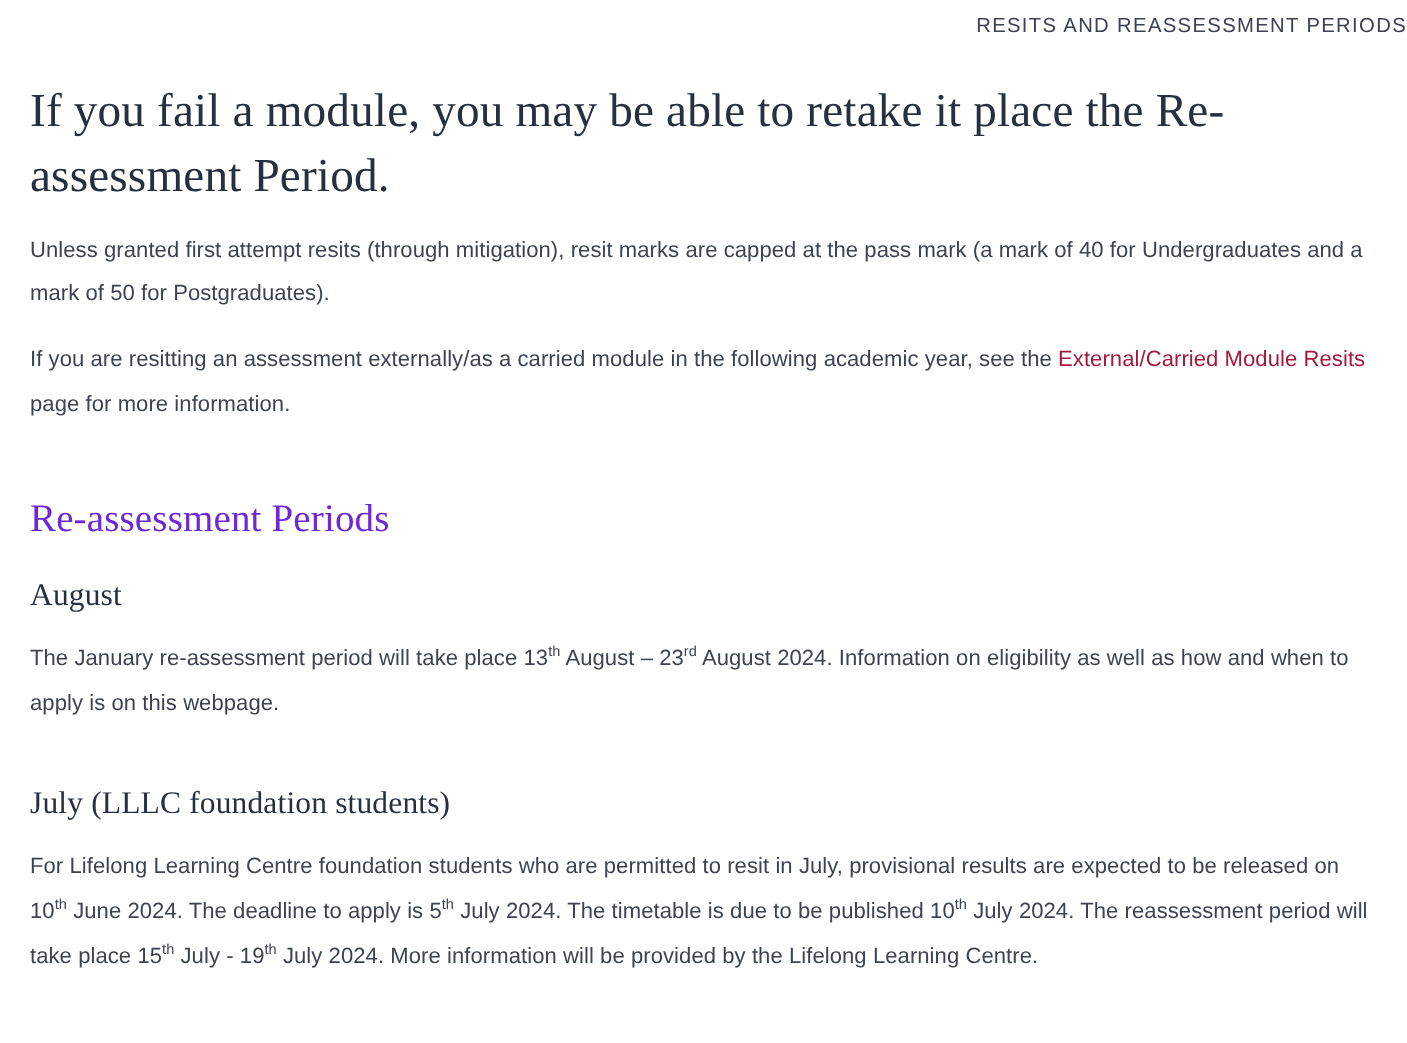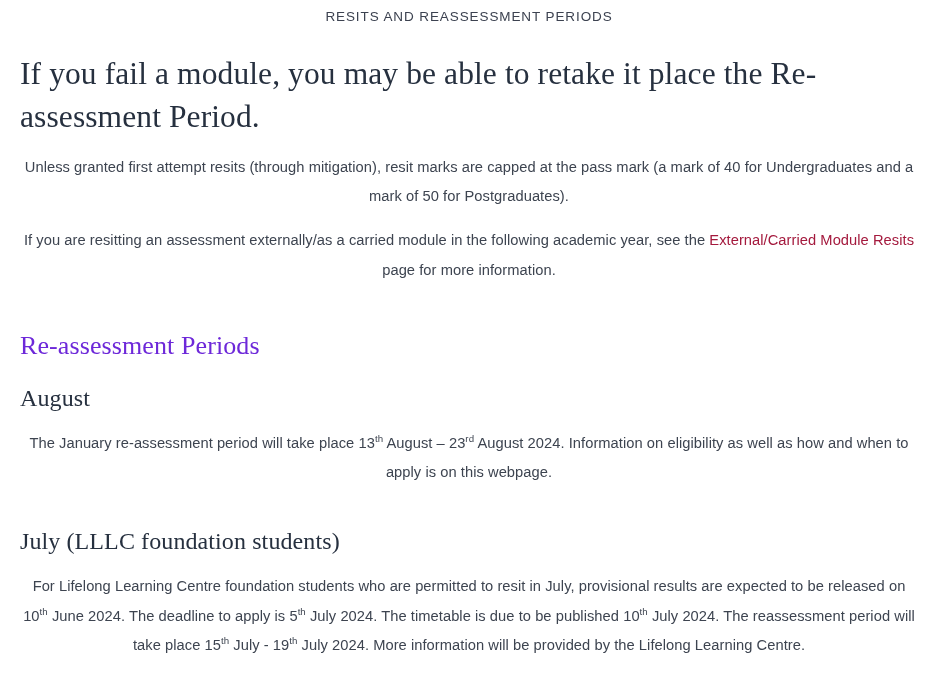--- a/index.html
+++ b/index.html
@@ -18,21 +18,21 @@
   .page {
     position: relative;
     width: 938px;
     height: 695px;
     background: #ffffff;
     box-sizing: border-box;
   }
 
   
   .page-eyebrow {
-    text-align: center;
+    text-align: right;
     font-family: "Liberation Sans", sans-serif;
     font-size: 13.5px;
     letter-spacing: 0.9px;
     color: #3c4250;
     text-transform: uppercase;
     padding-top: 9px;
     line-height: 1.2;
     white-space: nowrap;
   }
 
@@ -59,41 +59,40 @@
     font-size: 26px;
     line-height: 1.25;
     color: #6d28d9;
     margin: 45px 0 0 0;
     letter-spacing: 0.1px;
   }
 
   h3.sub-title {
     font-family: "Liberation Serif", "DejaVu Serif", serif;
     font-weight: 400;
-    font-size: 24px;
+    font-size: 21px;
     line-height: 1.25;
     color: #26303f;
     margin: 20px 0 0 0;
     letter-spacing: 0.1px;
   }
 
   h3.sub-title.spaced-top {
     margin-top: 38px;
   }
 
   
   p.body-text {
     font-family: "Liberation Sans", sans-serif;
     font-size: 14.7px;
     line-height: 29.6px;
     color: #3d4450;
     margin: 14px 0 0 0;
     letter-spacing: 0.05px;
     max-width: 898px;
-    text-align: center;
   }
 
   p.body-text.tight {
     margin-top: 16px;
   }
 
   p.body-text sup {
     font-size: 0.66em;
     line-height: 0;
     vertical-align: super;

